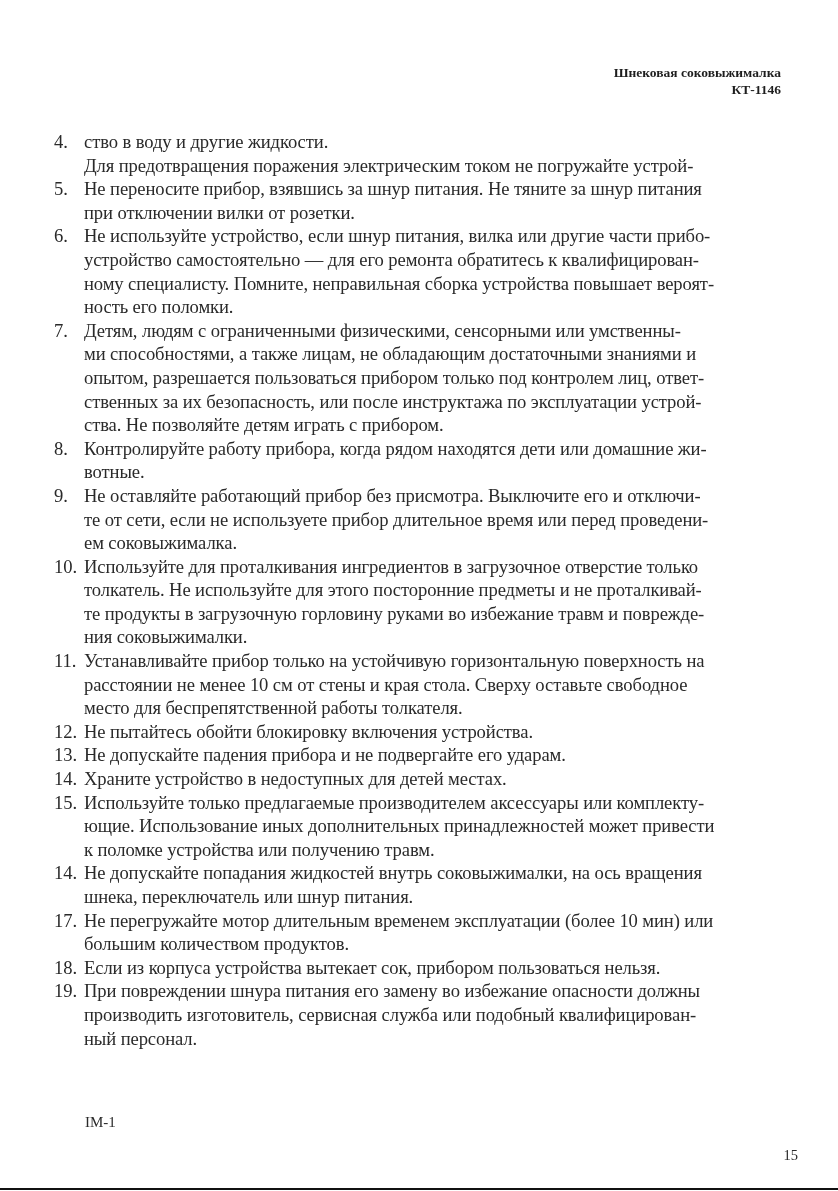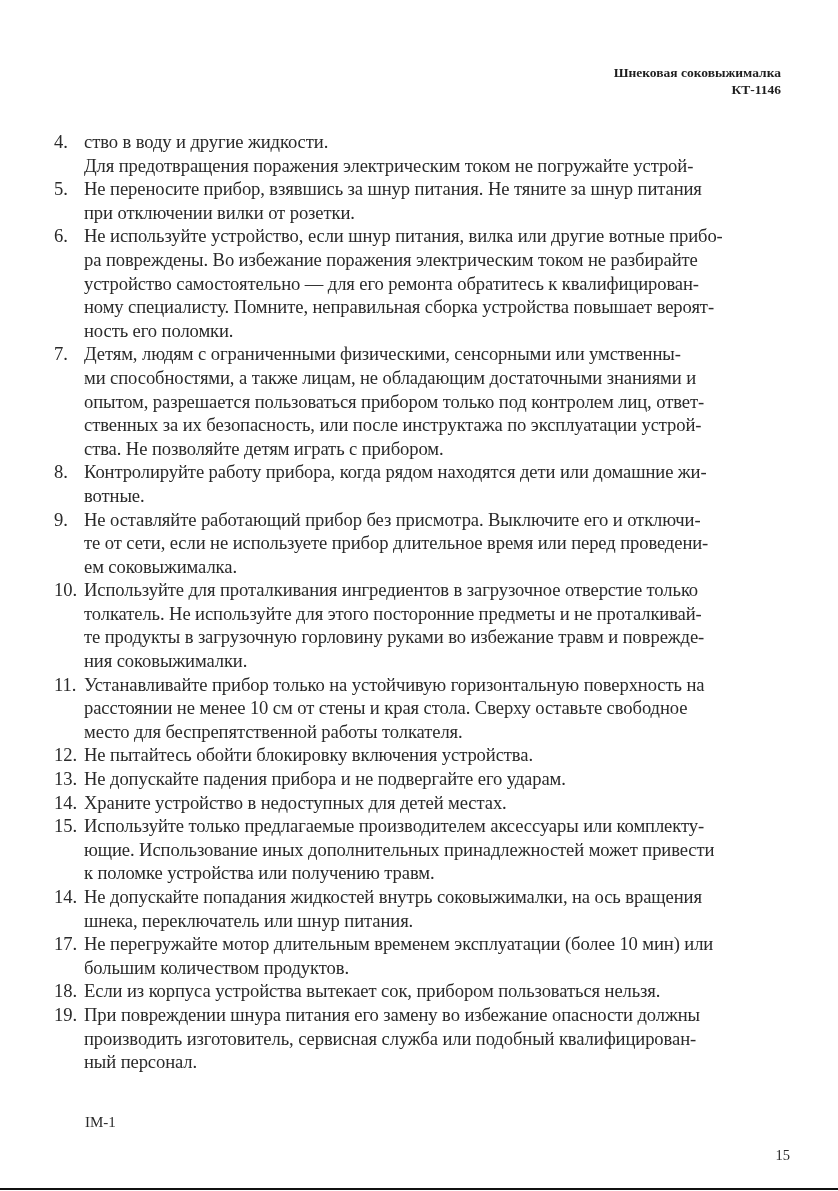--- a/index.html
+++ b/index.html
@@ -56,21 +56,21 @@
     }
     .footer-code {
       position: absolute;
       left: 85px;
       top: 1114px;
       font-size: 15px;
       color: #2a2a2a;
     }
     .page-number {
       position: absolute;
-      right: 48px;
+      right: 40px;
       top: 1147px;
       font-size: 14.5px;
       color: #2a2a2a;
       text-align: center;
     }
     .bottom-rule {
       position: absolute;
       left: 0;
       right: 0;
       top: 1188px;
@@ -94,22 +94,21 @@
         <span class="line">ство в воду и другие жидкости.</span>
         <span class="line">Для предотвращения поражения электрическим током не погружайте устрой-</span>
       </div>
       <div class="item">
         <span class="num">5.</span>
         <span class="line">Не переносите прибор, взявшись за шнур питания. Не тяните за шнур питания</span>
         <span class="line">при отключении вилки от розетки.</span>
       </div>
       <div class="item">
         <span class="num">6.</span>
-        <span class="line">Не используйте устройство, если шнур питания, вилка или другие вотные прибо-</span>
-        <span class="line">ра повреждены. Во избежание поражения электрическим током не разбирайте</span>
+        <span class="line">Не используйте устройство, если шнур питания, вилка или другие части прибо-</span>
         <span class="line">устройство самостоятельно — для его ремонта обратитесь к квалифицирован-</span>
         <span class="line">ному специалисту. Помните, неправильная сборка устройства повышает вероят-</span>
         <span class="line">ность его поломки.</span>
       </div>
       <div class="item">
         <span class="num">7.</span>
         <span class="line">Детям, людям с ограниченными физическими, сенсорными или умственны-</span>
         <span class="line">ми способностями, а также лицам, не обладающим достаточными знаниями и</span>
         <span class="line">опытом, разрешается пользоваться прибором только под контролем лиц, ответ-</span>
         <span class="line">ственных за их безопасность, или после инструктажа по эксплуатации устрой-</span>

